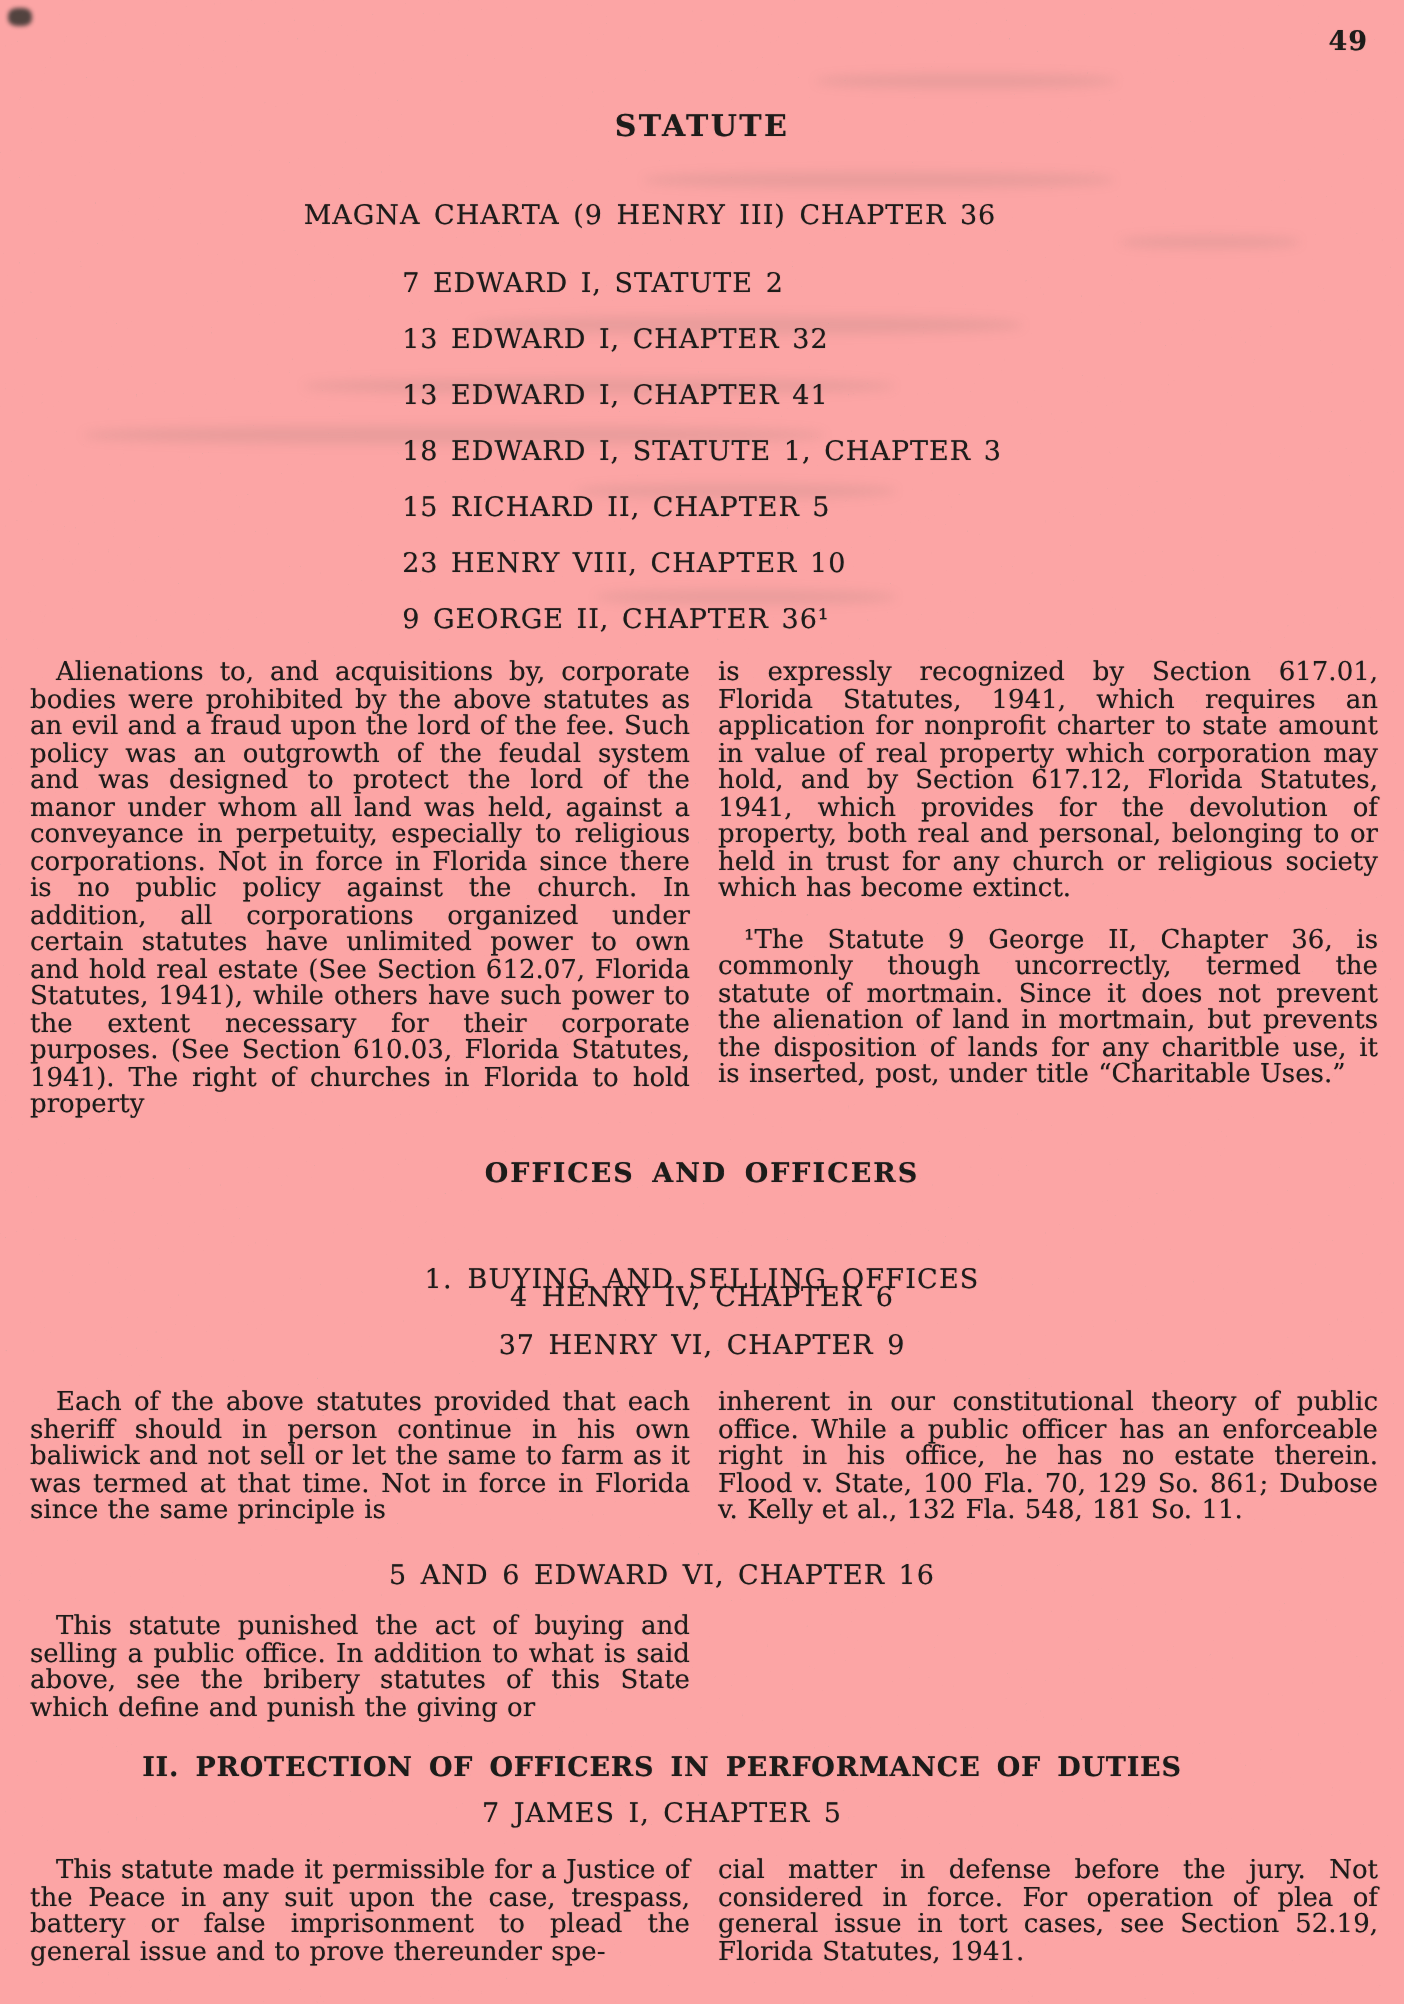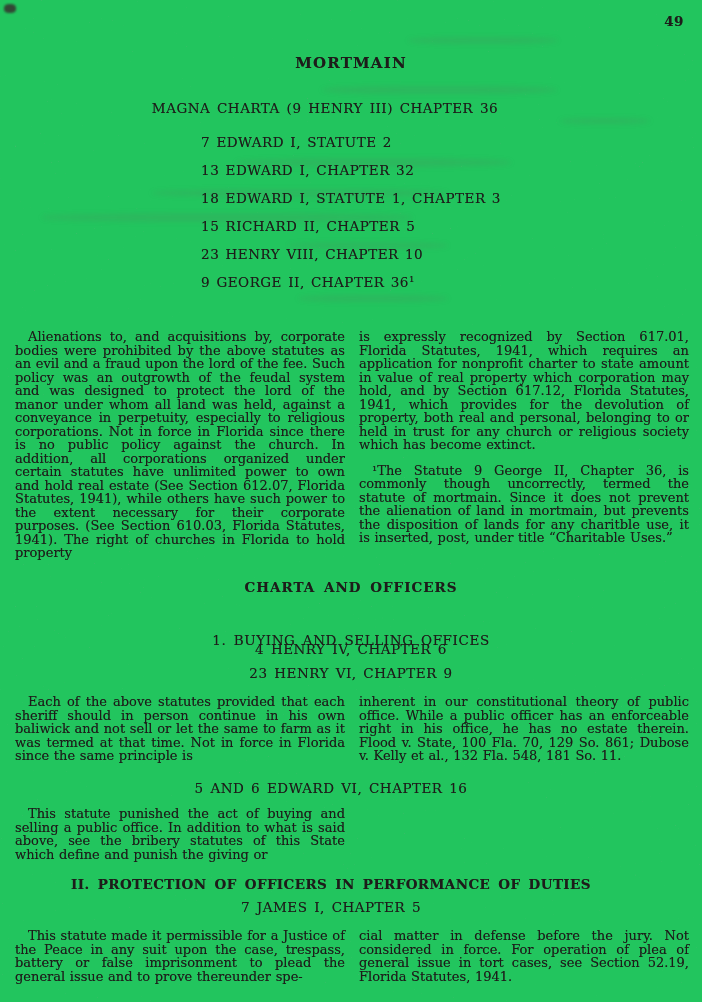--- a/index.html
+++ b/index.html
@@ -1,18 +1,18 @@
 <!DOCTYPE html>
 <html><head>
 <meta charset="utf-8">
 <style>
   html,body{margin:0;padding:0;background:#fbfaf6;}
   .page{
     position:relative;width:702px;height:1002px;overflow:hidden;
-    background:#22c55e;color:#1d1c1a;
+    background:#fca5a5;color:#1d1c1a;
     font-family:"DejaVu Serif","Liberation Serif",serif;
   }
   .txt{text-shadow:0 0 .45px rgba(35,33,30,.55);}
   .abs{position:absolute;}
   .center{left:0;right:0;text-align:center;}
   .shift-a{transform:translateX(-26px);}
   .shift-b{transform:translateX(-20px);}
 
   .page-number{top:13px;right:18px;font-size:13.5px;font-weight:bold;letter-spacing:.5px;}
   .doc-title{top:54px;font-size:15px;font-weight:bold;letter-spacing:1.2px;margin:0;}
@@ -80,46 +80,47 @@
     <div class="smudge s3"></div>
     <div class="smudge s4"></div>
     <div class="smudge s5"></div>
     <div class="smudge s6"></div>
     <div class="smudge s7"></div>
     <div class="smudge s8"></div>
   </div>
 
   <div class="abs page-number txt">49</div>
 
-  <h1 class="abs center doc-title txt">MORTMAIN</h1>
+  <h1 class="abs center doc-title txt">STATUTE</h1>
   <div class="abs center magna txt shift-a">MAGNA CHARTA (9 HENRY III) CHAPTER 36</div>
 
   <ul class="abs statute-list txt">
     <li>7 EDWARD I, STATUTE 2</li>
     <li>13 EDWARD I, CHAPTER 32</li>
+    <li>13 EDWARD I, CHAPTER 41</li>
     <li>18 EDWARD I, STATUTE 1, CHAPTER 3</li>
     <li>15 RICHARD II, CHAPTER 5</li>
     <li>23 HENRY VIII, CHAPTER 10</li>
     <li>9 GEORGE II, CHAPTER 36¹</li>
   </ul>
 
   <section class="abs cols mortmain-cols">
     <div class="col">
       <p class="para indent txt">Alienations to, and acquisitions by, corporate bodies were prohibited by the above statutes as an evil and a fraud upon the lord of the fee. Such policy was an outgrowth of the feudal system and was designed to protect the lord of the manor under whom all land was held, against a conveyance in perpetuity, especially to religious corporations. Not in force in Florida since there is no public policy against the church. In addition, all corporations organized under certain statutes have unlimited power to own and hold real estate (See Section 612.07, Florida Statutes, 1941), while others have such power to the extent necessary for their corporate purposes. (See Section 610.03, Florida Statutes, 1941). The right of churches in Florida to hold property</p>
     </div>
     <div class="col">
       <p class="para txt">is expressly recognized by Section 617.01, Florida Statutes, 1941, which requires an application for nonprofit charter to state amount in value of real property which corporation may hold, and by Section 617.12, Florida Statutes, 1941, which provides for the devolution of property, both real and personal, belonging to or held in trust for any church or religious society which has become extinct.</p>
       <p class="para indent footnote txt">¹The Statute 9 George II, Chapter 36, is commonly though uncorrectly, termed the statute of mortmain. Since it does not prevent the alienation of land in mortmain, but prevents the disposition of lands for any charitble use, it is inserted, post, under title “Charitable Uses.”</p>
     </div>
   </section>
 
-  <h2 class="abs center sec-title txt">CHARTA AND OFFICERS</h2>
+  <h2 class="abs center sec-title txt">OFFICES AND OFFICERS</h2>
   <div class="abs center sub-heading txt">1. BUYING AND SELLING OFFICES</div>
   <div class="abs center cite henry4 txt">4 HENRY IV, CHAPTER 6</div>
-  <div class="abs center cite henry6 txt">23 HENRY VI, CHAPTER 9</div>
+  <div class="abs center cite henry6 txt">37 HENRY VI, CHAPTER 9</div>
 
   <section class="abs cols buying-cols">
     <div class="col">
       <p class="para indent txt">Each of the above statutes provided that each sheriff should in person continue in his own baliwick and not sell or let the same to farm as it was termed at that time. Not in force in Florida since the same principle is</p>
     </div>
     <div class="col">
       <p class="para txt">inherent in our constitutional theory of public office. While a public officer has an enforceable right in his office, he has no estate therein. Flood v. State, 100 Fla. 70, 129 So. 861; Dubose v. Kelly et al., 132 Fla. 548, 181 So. 11.</p>
     </div>
   </section>
 

